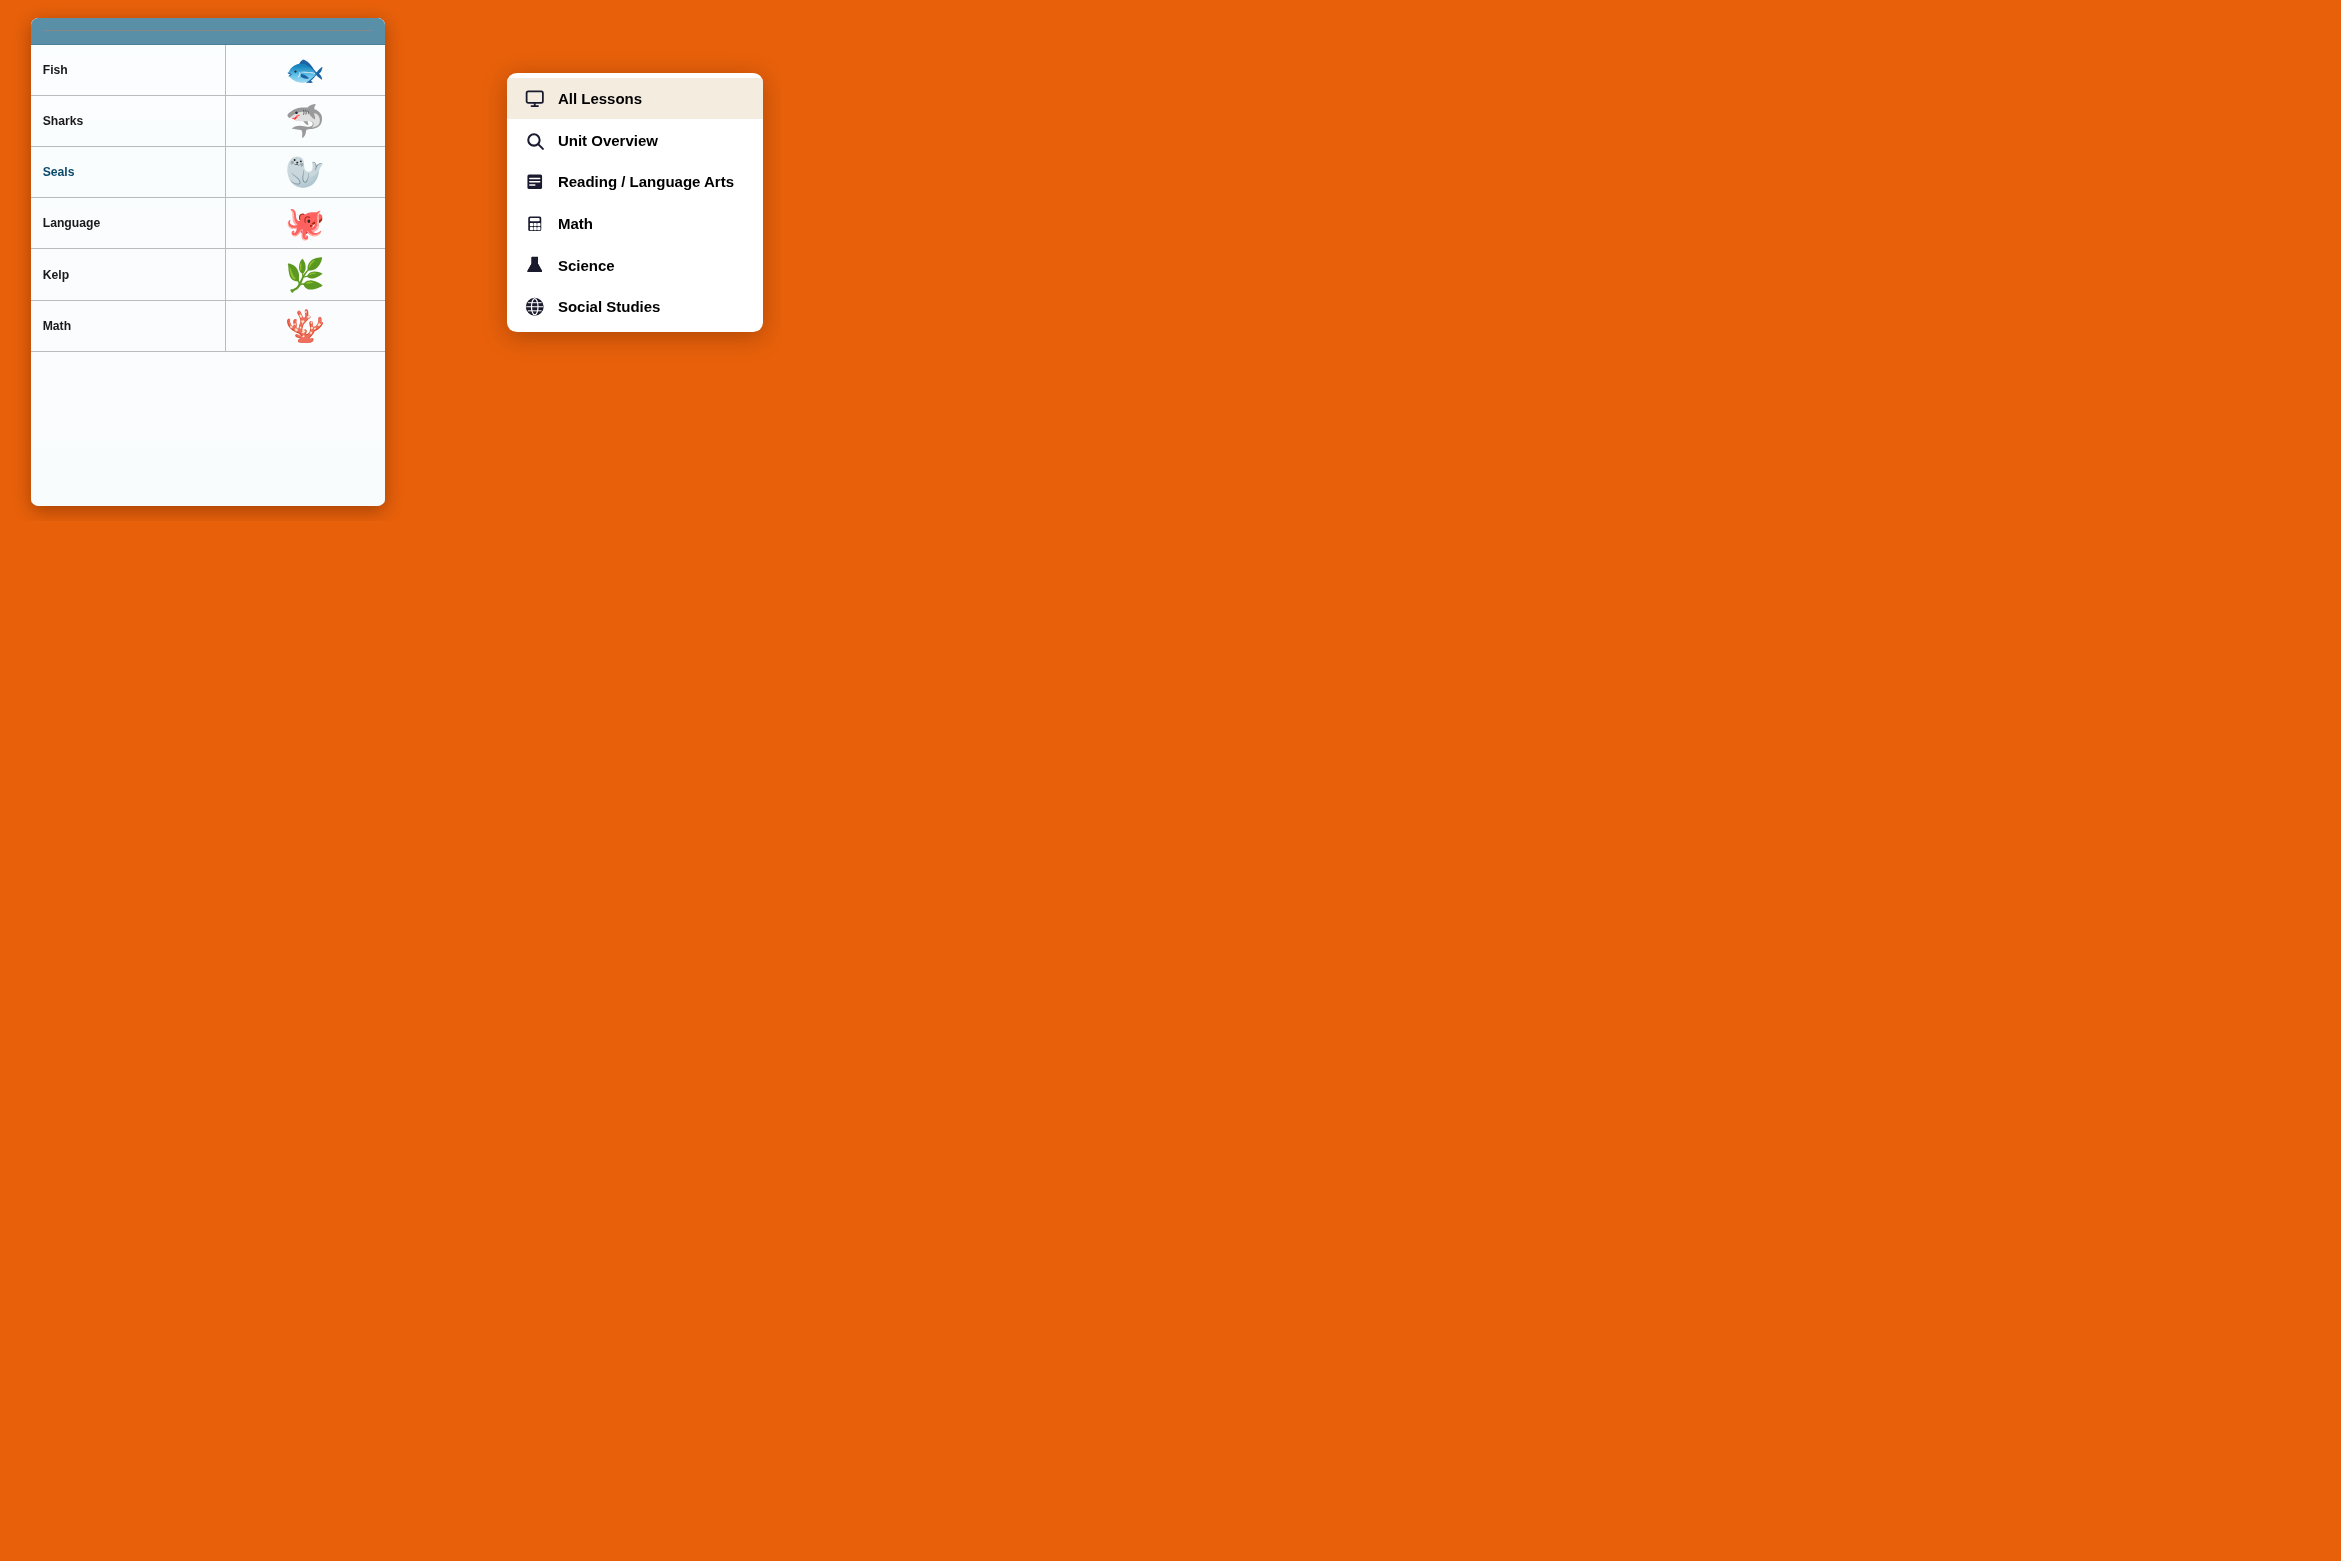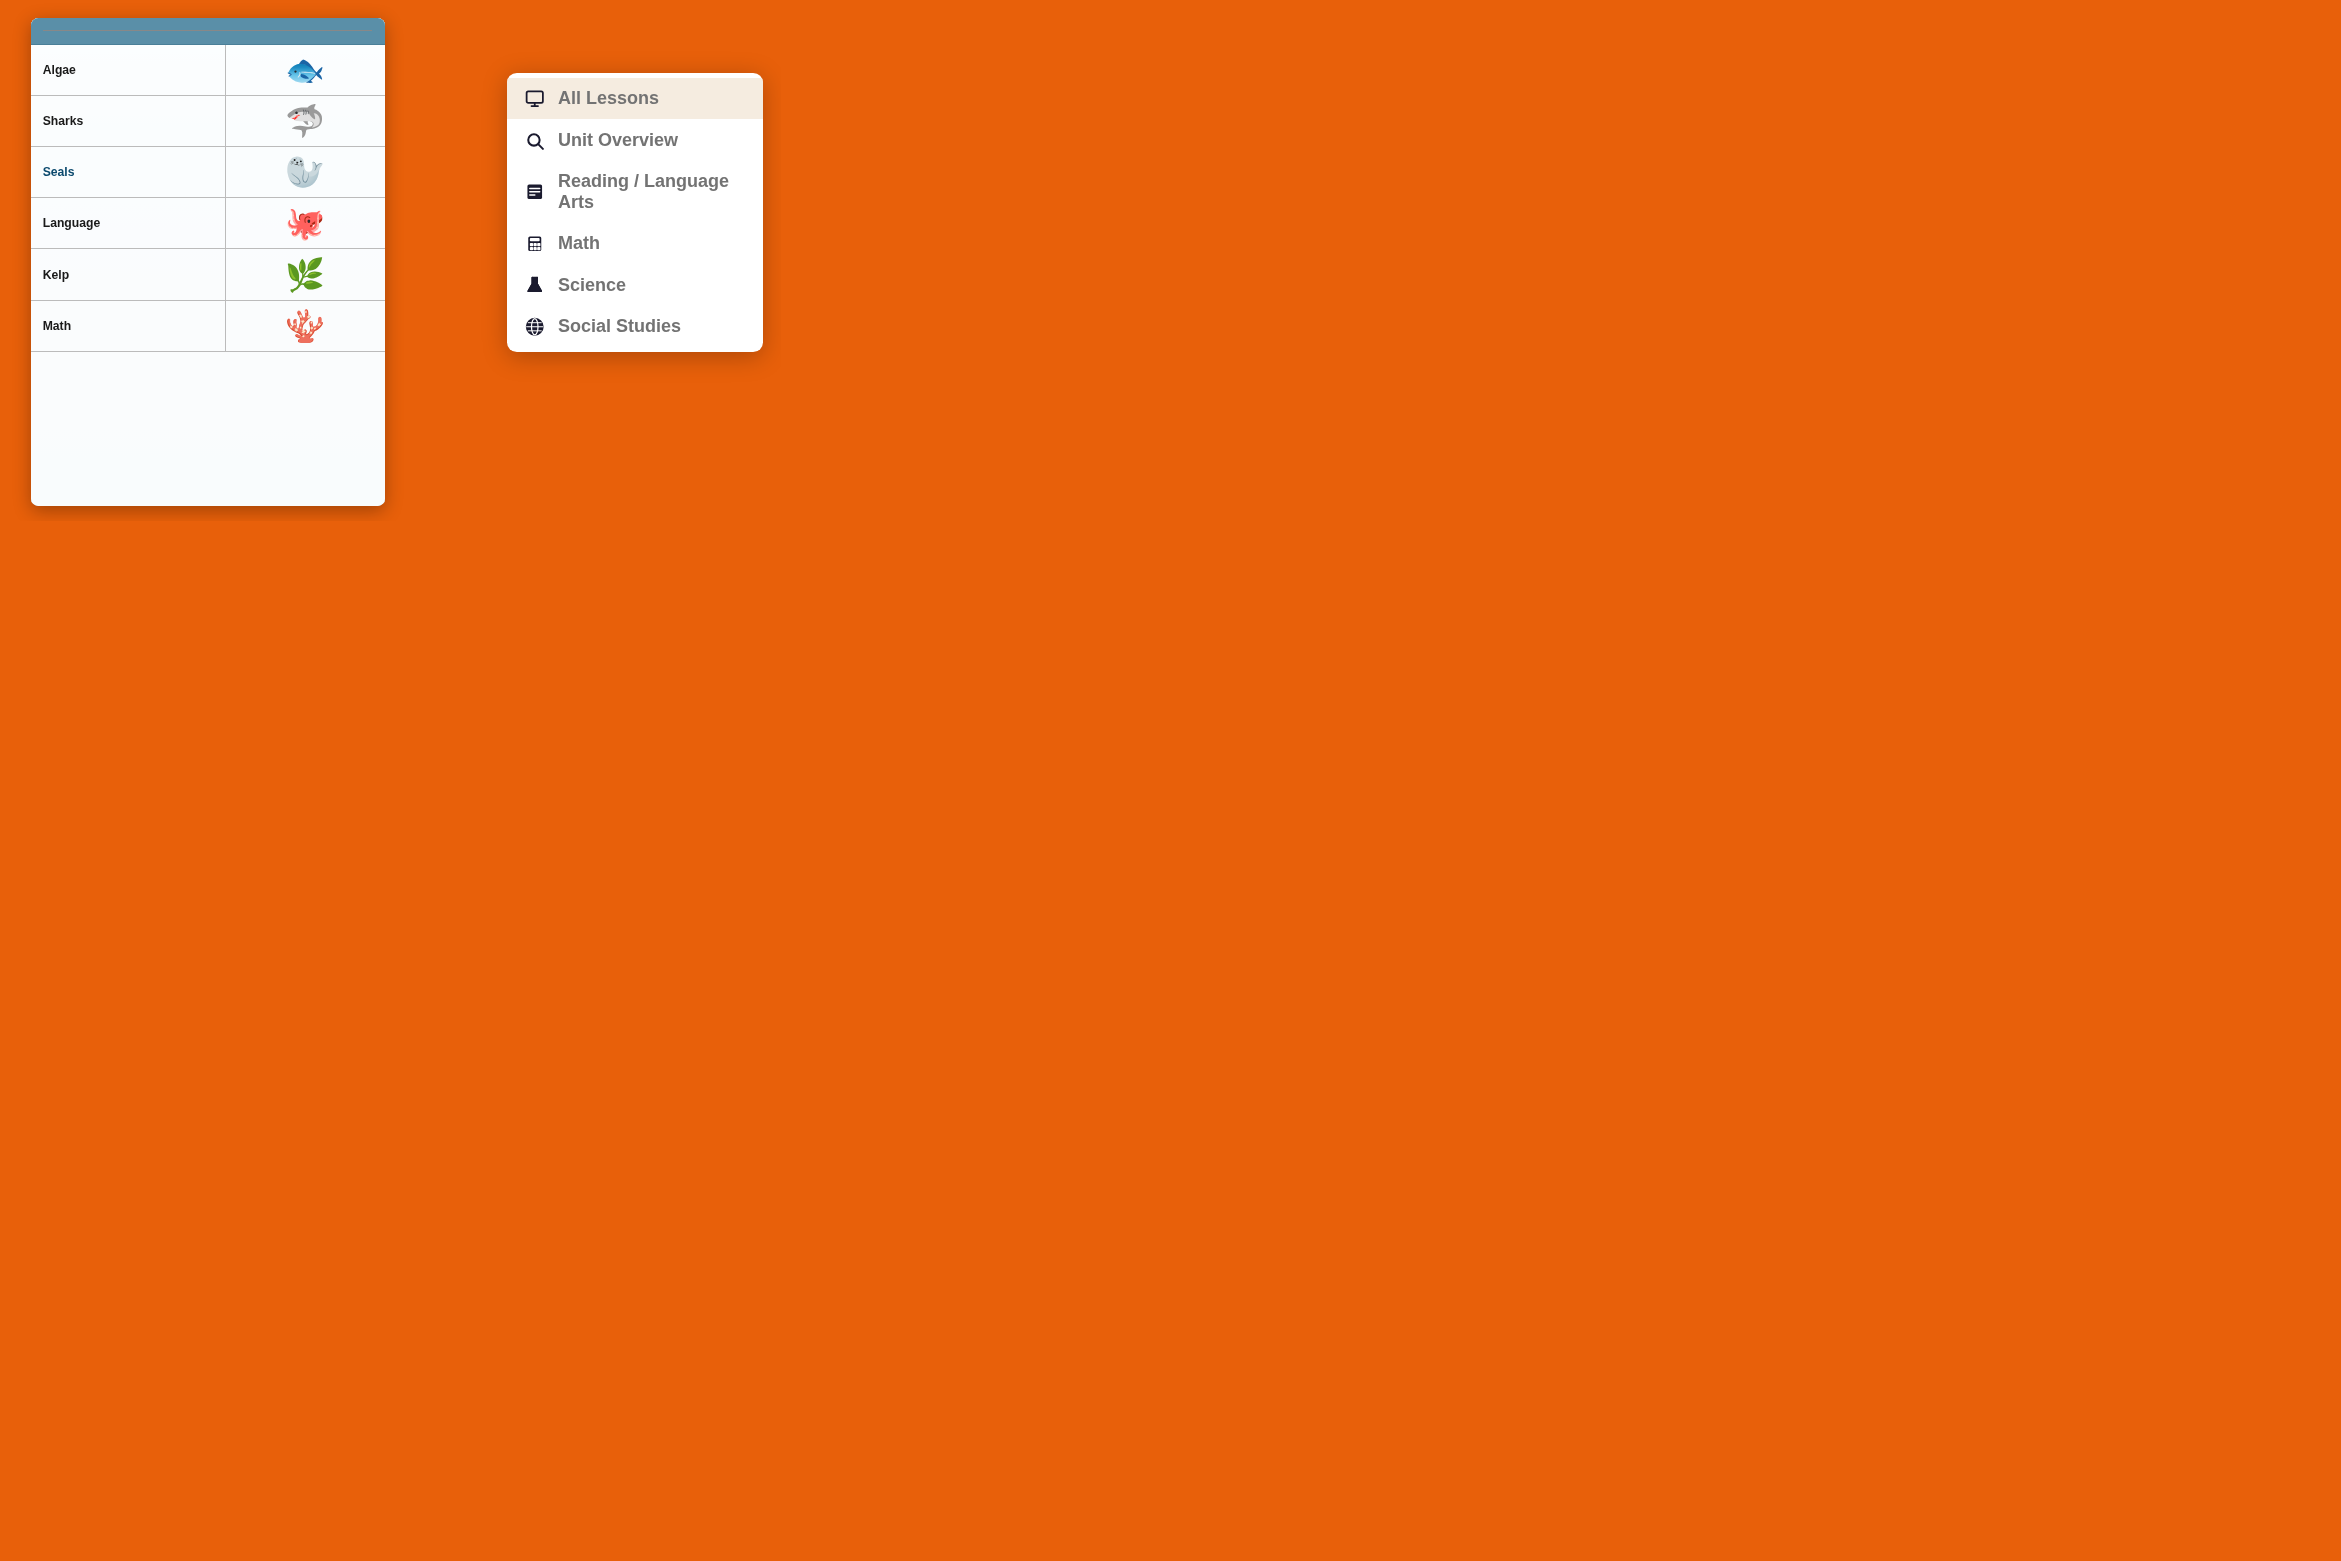--- a/index.html
+++ b/index.html
@@ -123,23 +123,23 @@
     .menu-icon {
       width: 22px;
       height: 22px;
       flex-shrink: 0;
       display: flex;
       align-items: center;
       justify-content: center;
     }
 
     .menu-label {
-      font-size: 18px;
+      font-size: 15px;
       font-weight: 600;
-      color: #737373;
+      color: #000000;
       font-family: Arial, sans-serif;
     }
 
     
     svg.icon {
       width: 19.5px;
       height: 19.5px;
     }
   </style>
 </head>
@@ -148,21 +148,21 @@
 <div class="poster-card">
   <div class="poster-ocean-bg"></div>
   <div class="poster-inner">
     <div class="poster-header">
       <div class="poster-title"></div>
       <div class="poster-subtitle"></div>
     </div>
     <table class="poster-table">
       <tbody id="poster-table-body">
           <tr>
-      <td style="font-weight:bold;font-size:12.2px;font-family:Arial,sans-serif;color:#1a1a1a;">Algae</td>
+      <td style="font-weight:bold;font-size:12.2px;font-family:Arial,sans-serif;color:#1a1a1a;">Fish</td>
       <td style="text-align:center;border-left:0.6px solid #bbb;font-size:32px;">🐟</td>
     </tr>
           <tr>
       <td style="font-weight:bold;font-size:12.2px;font-family:Arial,sans-serif;color:#1a1a1a;margin-top:12px;">Sharks</td>
       <td style="text-align:center;border-left:0.6px solid #bbb;font-size:32px;">🦈</td>
     </tr>
           <tr>
       <td style="font-weight:bold;font-size:12.2px;font-family:Arial,sans-serif;color:#0c4a6e;">Seals</td>
       <td style="text-align:center;border-left:0.6px solid #bbb;font-size:32px;">🦭</td>
     </tr>

